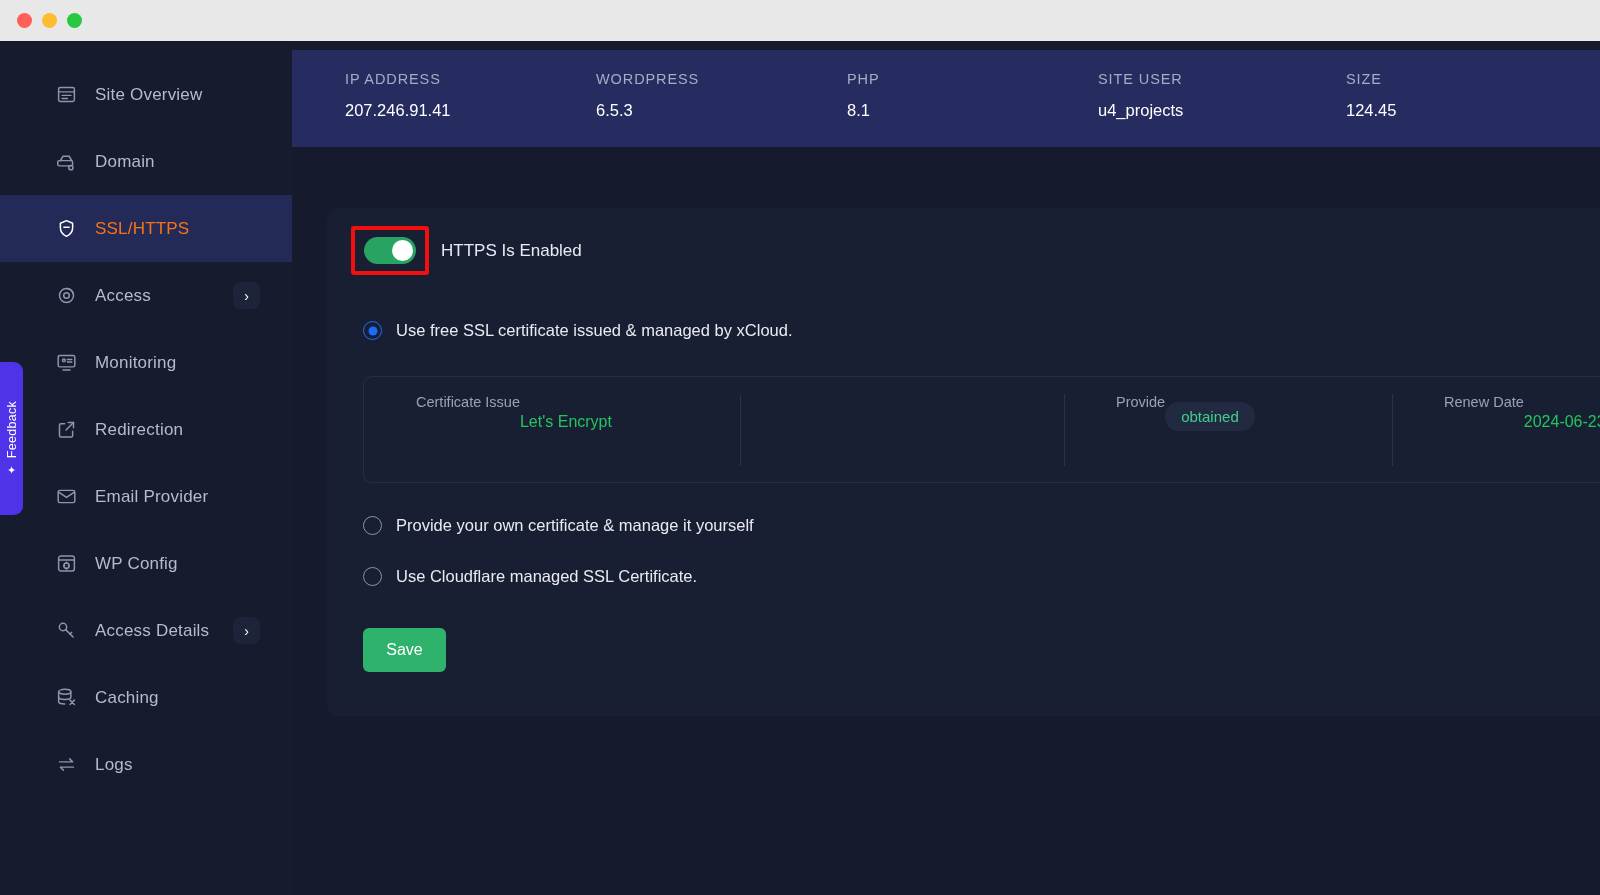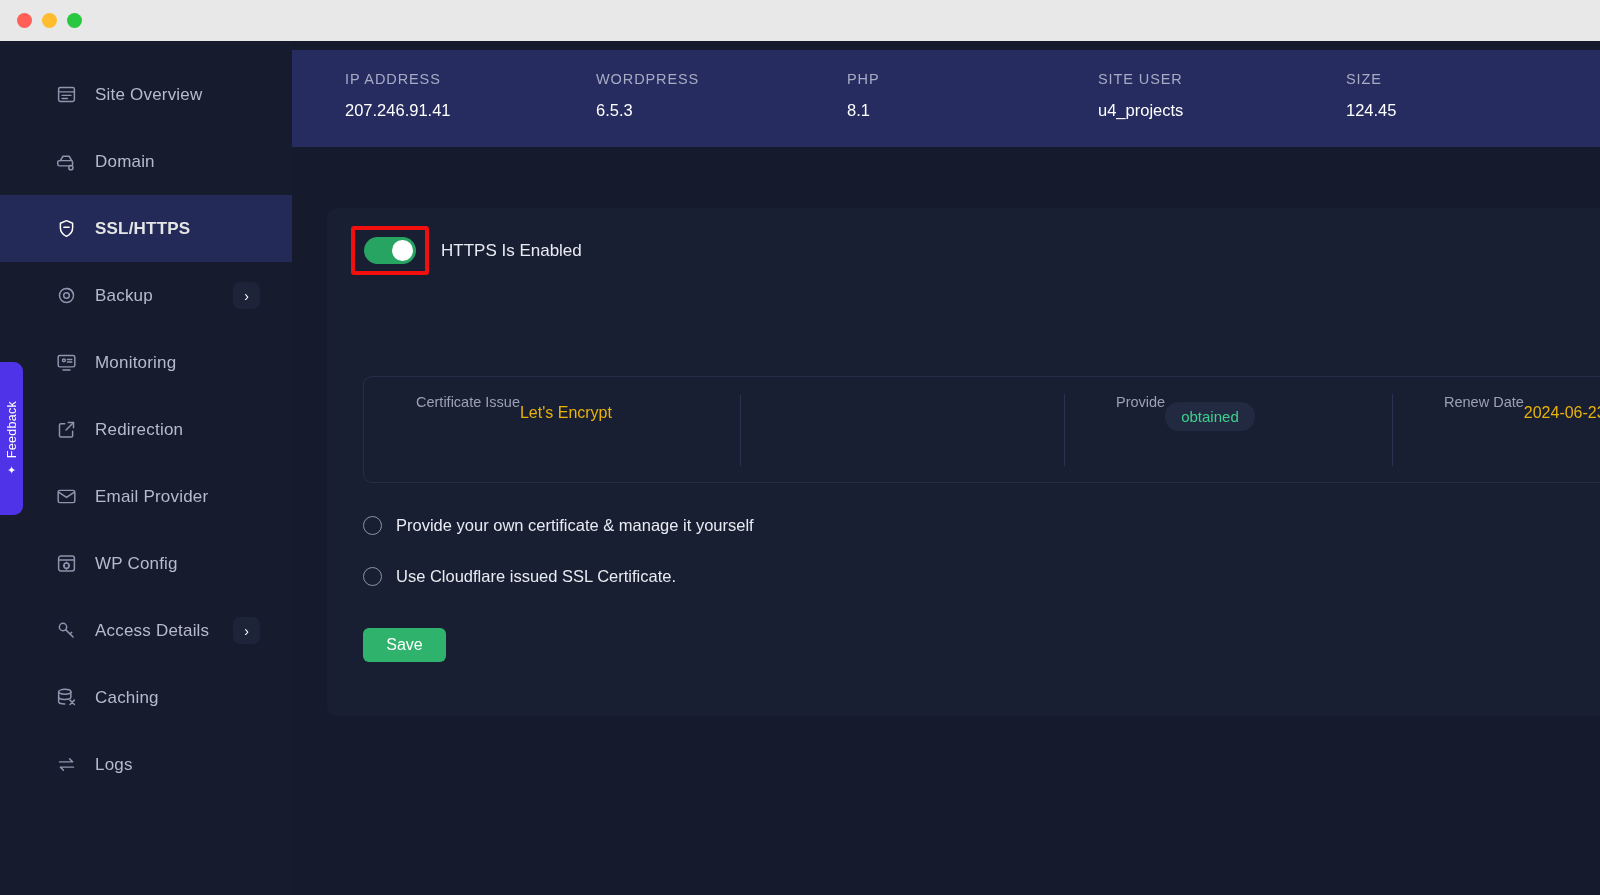--- a/index.html
+++ b/index.html
@@ -42,21 +42,21 @@
     color: #8e95ad; flex: none;
   }
   .nav-item.active .nav-icon { color: #ffffff; }
   .nav-label {
     margin-left: 18px;
     font-size: 17px;
     color: #b6bbcc;
     letter-spacing: .2px;
     white-space: nowrap;
   }
-  .nav-item.active .nav-label { color: #e5e5e5; font-weight: 700; }
+  .nav-item.active .nav-label { color: #f97316; font-weight: 400; }
   .nav-badge {
     position: absolute; right: 43px;
     min-width: 23px; height: 23px; border-radius: 50%;
     background: #1a6dfa; color: #fff;
     font-size: 12.5px; font-weight: 600;
     display: flex; align-items: center; justify-content: center;
   }
   .nav-chev {
     position: absolute; right: 32px;
     width: 27px; height: 27px; border-radius: 7px;
@@ -175,35 +175,35 @@
     position: relative;
     height: 72px;
     padding-left: 52px;
     display: flex; flex-direction: row; justify-content: center;
   }
   .cert-col + .cert-col::before {
     content: ""; position: absolute; left: 0; top: 0;
     width: 1px; height: 72px; background: #2b3150;
   }
   .cert-label { font-size: 14.5px; color: #9ba0b6; white-space: nowrap; }
-  .cert-value { margin-top: 10px; font-size: 16px; color: #eab308; white-space: nowrap; }
+  .cert-value { margin-top: 19px; font-size: 16px; color: #22c55e; white-space: nowrap; }
   .status-pill {
     margin-top: 8px;
     align-self: flex-start;
     padding: 6px 16px;
     border-radius: 14px;
     background: #222a41;
     color: #3ecf8e;
     font-size: 15px;
   }
 
   
   .save-btn {
     position: absolute; left: 36px; top: 420px;
-    width: 83px; height: 34px;
+    width: 83px; height: 44px;
     background: #2fb36c;
     border: none; border-radius: 6px;
     color: #ffffff; font-size: 16px;
     font-family: "Liberation Sans", sans-serif;
     cursor: pointer;
   }
 </style>
 </head>
 <body>
 
@@ -247,21 +247,21 @@
         <span class="nav-label">SSL/HTTPS</span>
       </div>
       <div class="nav-item">
         <span class="nav-icon">
           <svg width="21" height="21" viewBox="0 0 24 24" fill="none" stroke="currentColor" stroke-width="1.7" stroke-linecap="round" stroke-linejoin="round">
             <circle cx="12" cy="12" r="8"></circle>
             <circle cx="12" cy="12" r="3.2"></circle>
             <path d="M12 4a8 8 0 0 1 7.4 5"></path>
           </svg>
         </span>
-        <span class="nav-label">Backup</span>
+        <span class="nav-label">Access</span>
         <span class="nav-chev">›</span>
       </div>
       <div class="nav-item">
         <span class="nav-icon">
           <svg width="21" height="21" viewBox="0 0 24 24" fill="none" stroke="currentColor" stroke-width="1.7" stroke-linecap="round" stroke-linejoin="round">
             <rect x="2.5" y="4" width="19" height="13" rx="2"></rect>
             <line x1="8" y1="20.5" x2="16" y2="20.5"></line>
             <circle cx="9" cy="9.5" r="1.6"></circle>
             <line x1="13" y1="8.5" x2="18" y2="8.5"></line>
             <line x1="13" y1="11.5" x2="18" y2="11.5"></line>
@@ -364,20 +364,24 @@
 
     <section class="card">
 
       <div class="toggle-row">
         <div class="toggle-highlight">
           <div class="switch"></div>
         </div>
         <span class="toggle-label">HTTPS Is Enabled</span>
       </div>
 
+      <div class="radio-row" style="left:36px; top:113px;">
+        <span class="radio checked"></span>
+        <span class="radio-label">Use free SSL certificate issued &amp; managed by xCloud.</span>
+      </div>
 
       <div class="cert-box" id="certbox">
           <div class="cert-col" style="position: absolute; left: 0px;">
             <div class="cert-label">Certificate Issue</div>
             <div class="cert-value">Let's Encrypt</div>
           </div>
           <div class="cert-col" style="position: absolute; left: 700px;">
             <div class="cert-label">Provide</div>
             <div class="status-pill">obtained</div>
           </div>
@@ -390,19 +394,19 @@
           <div style="position: absolute; left: 1028px; top: 18px; width: 1px; height: 71px; background: rgb(43, 49, 80);"></div>
         </div>
 
       <div class="radio-row" style="left:36px; top:308px;">
         <span class="radio"></span>
         <span class="radio-label">Provide your own certificate &amp; manage it yourself</span>
       </div>
 
       <div class="radio-row" style="left:36px; top:359px;">
         <span class="radio"></span>
-        <span class="radio-label">Use Cloudflare issued SSL Certificate.</span>
+        <span class="radio-label">Use Cloudflare managed SSL Certificate.</span>
       </div>
 
       <button class="save-btn">Save</button>
     </section>
   </main>
 </div>
 
 </body></html>

